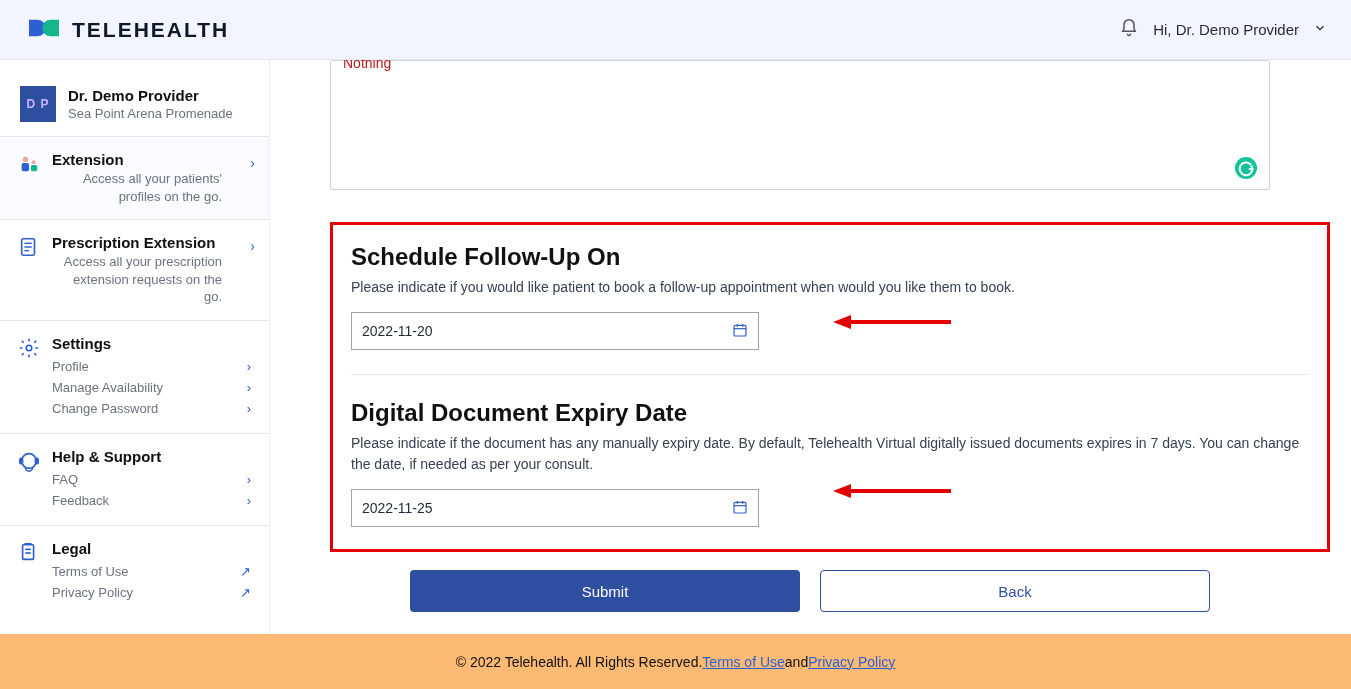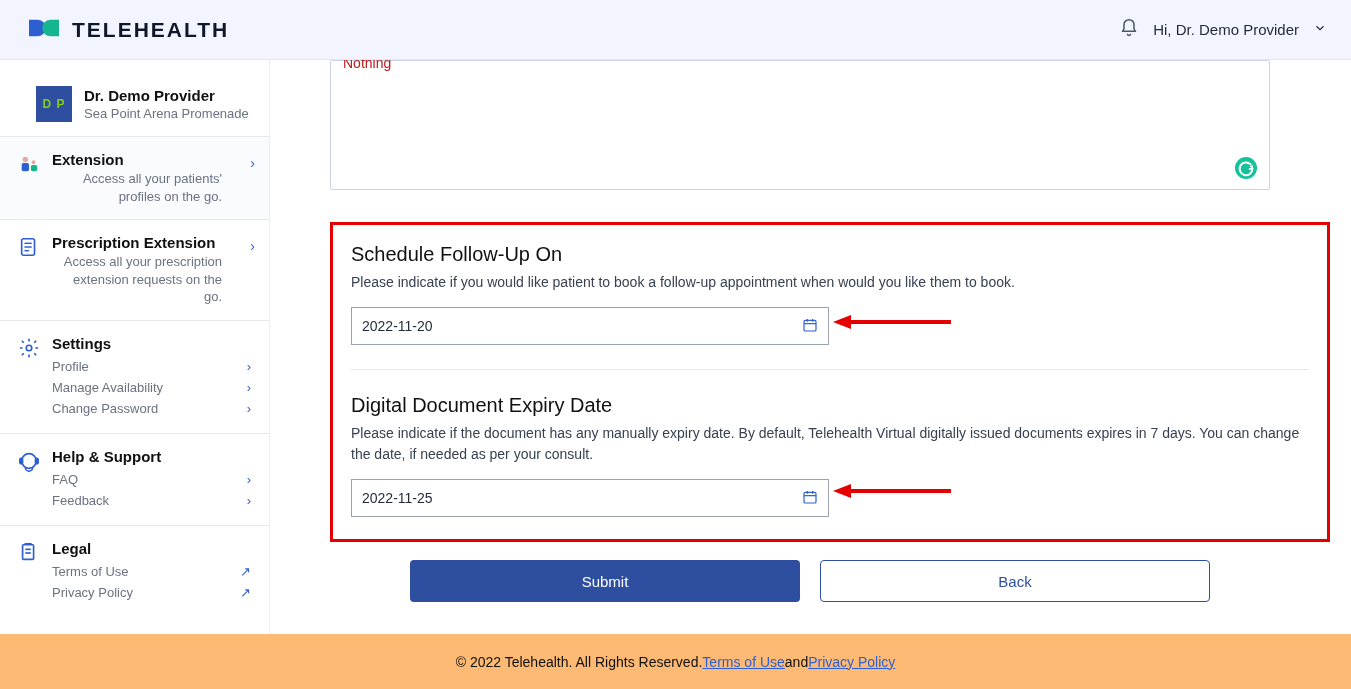--- a/index.html
+++ b/index.html
@@ -28,23 +28,23 @@
 
 .sidebar {
   width: 270px;
   background: #fff;
   border-right: 1px solid #eceef2;
   padding: 12px 0 0 0;
   overflow-y: auto;
 }
 .profile-card { display: flex; align-items: center; gap: 12px; padding: 14px 20px; }
 .avatar-sq {
-  width: 36px; height: 36px; background: #2e4ea0; color: #84cc16;
+  width: 36px; height: 36px; background: #2e4ea0; color: #c4b5fd;
   display: flex; align-items: center; justify-content: center;
-  font-size: 12px; font-weight: 700; letter-spacing: 1px; margin-left: 16px;
+  font-size: 12px; font-weight: 700; letter-spacing: 1px;
 }
 .profile-name { font-weight: 700; font-size: 15px; color: #111; }
 .profile-loc { font-size: 13px; color: #6b7280; margin-top: 2px; }
 
 .side-section { border-top: 1px solid #e5e7eb; padding: 14px 18px 14px 18px; position: relative; display: flex; gap: 12px; }
 .side-icon { width: 22px; flex-shrink: 0; margin-top: 2px; }
 .side-icon svg { width: 22px; height: 22px; }
 .side-body { flex: 1; }
 .side-title { font-weight: 700; font-size: 15px; color: #111; }
 .side-desc { font-size: 13px; color: #6b7280; margin-top: 2px; line-height: 1.35; max-width: 170px; text-align: right; }
@@ -70,24 +70,24 @@
   color: #fff; font-weight: 700; font-size: 14px;
 }
 .grammarly svg { width: 22px; height: 22px; }
 
 .highlight-box {
   border: 3px solid #e40000;
   padding: 18px 18px 22px 18px;
   margin-top: 32px;
   width: 1000px;
 }
-.section-title { font-size: 20px; font-weight: 400; color: #111; margin-bottom: 6px; }
+.section-title { font-size: 24px; font-weight: 700; color: #111; margin-bottom: 6px; }
 .section-desc { font-size: 14px; color: #374151; line-height: 1.5; margin-bottom: 14px; }
 .date-picker {
-  width: 478px; height: 38px; border: 1px solid #9ca3af; display: flex; align-items: center;
+  width: 408px; height: 38px; border: 1px solid #9ca3af; display: flex; align-items: center;
   justify-content: space-between; padding: 0 10px; font-size: 14px; color: #1f2937; background: #fff;
 }
 .date-picker .cal-icon svg { width: 16px; height: 16px; stroke: #2e5fd1; }
 .divider { border-top: 1px solid #e5e7eb; margin: 24px 0; }
 
 .arrow-annot {
   position: absolute; width: 120px; height: 14px;
 }
 .arrow-annot svg { width: 120px; height: 14px; }
 

